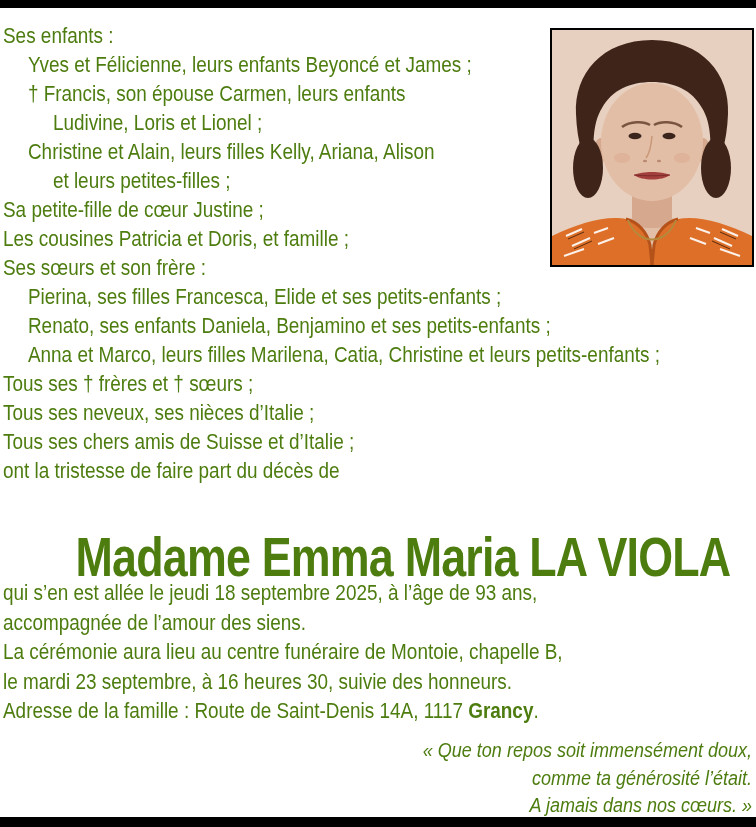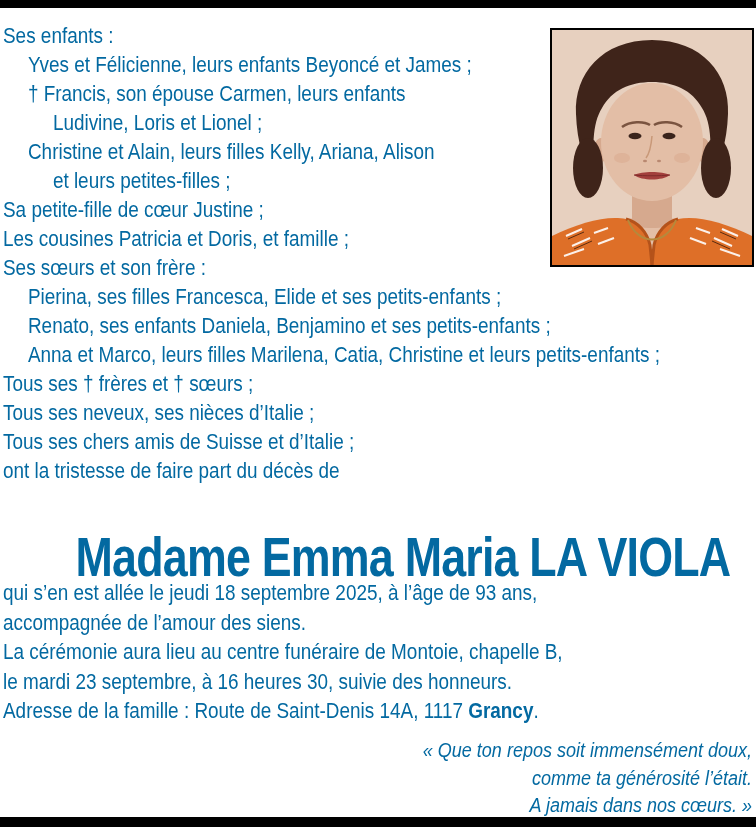--- a/index.html
+++ b/index.html
@@ -1,18 +1,18 @@
 <!DOCTYPE html>
 <html lang="fr"><head>
 <meta charset="utf-8">
 <style>
   html,body{margin:0;padding:0;background:#ffffff;}
   .page{
     position:relative;width:756px;height:827px;overflow:hidden;
-    background:#ffffff;color:#0369a1;
+    background:#ffffff;color:#4d7c0f;
     font-family:"Liberation Sans",sans-serif;
   }
   .bar{position:absolute;left:0;width:756px;background:#000;}
   .bar-top{top:0;height:8px;}
   .bar-bottom{bottom:0;height:10px;}
 
   .family{
     position:absolute;left:3px;top:21px;width:870px;
     font-size:22px;line-height:29px;
     transform:scaleX(0.86);transform-origin:0 0;

